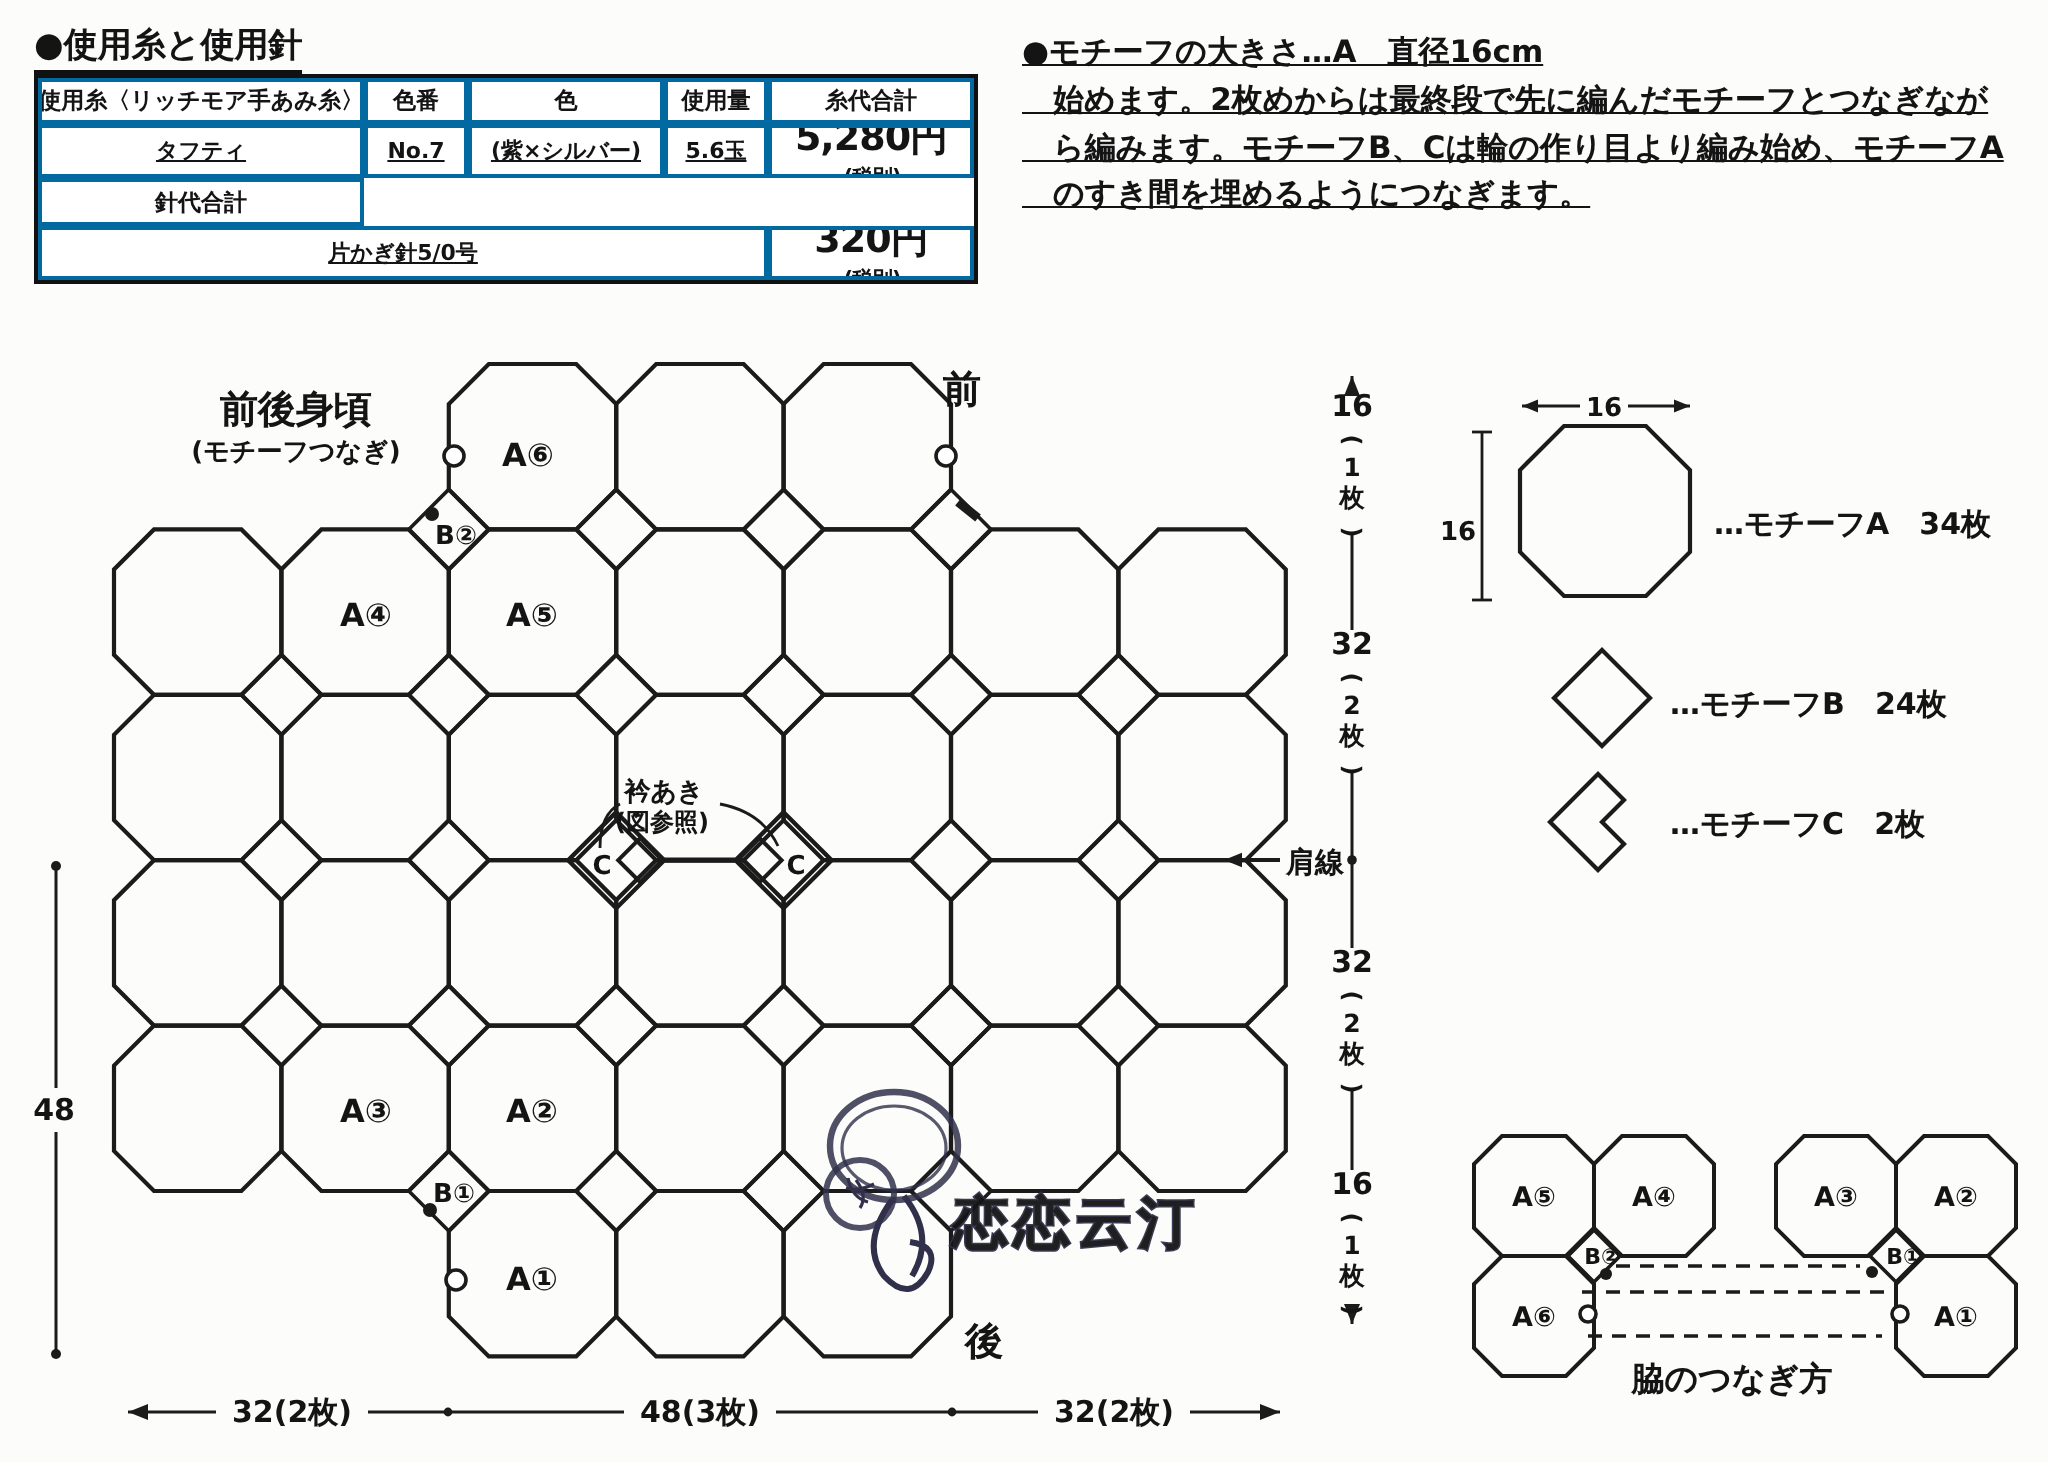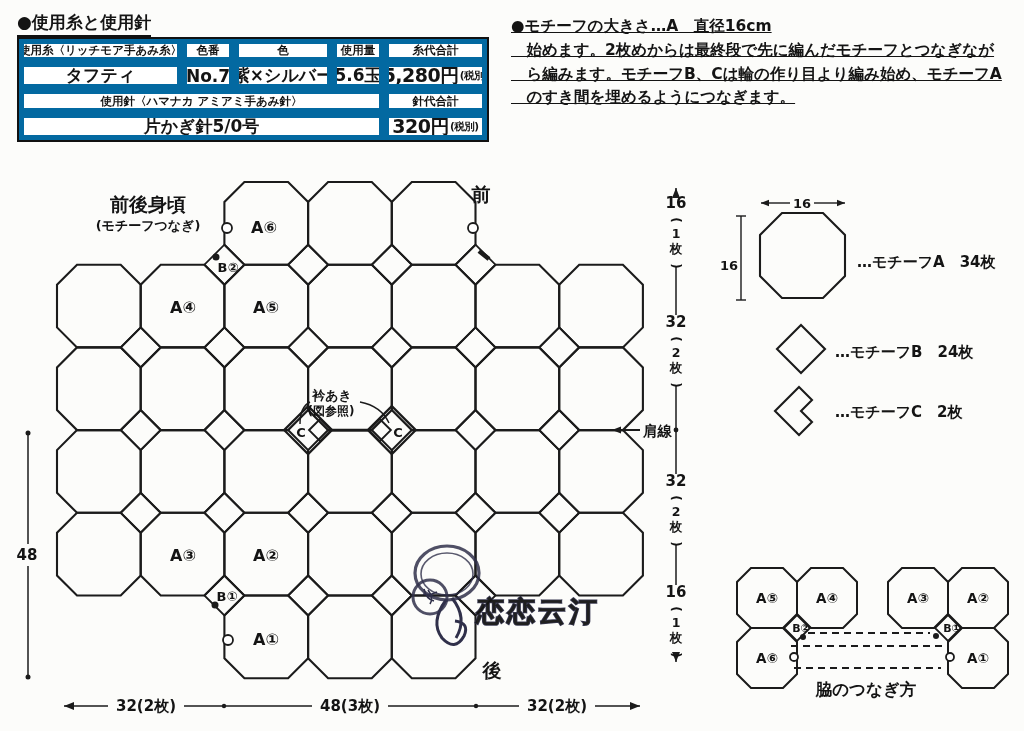--- a/index.html
+++ b/index.html
@@ -5,26 +5,26 @@
   html,body{margin:0;padding:0;background:#e8e8e8;}
   .page{position:relative;width:1024px;height:731px;background:#fcfcfa;overflow:hidden;
         font-family:"DejaVu Sans","Liberation Sans",sans-serif;color:#141414;}
   
   .tbl-title{position:absolute;left:17px;top:11px;font-size:17px;font-weight:700;
              border-bottom:2px solid #111;padding-bottom:1px;}
   .mat-table{position:absolute;left:17px;top:37px;display:grid;
              grid-template-columns:163px 52px 98px 52px 103px;
              grid-template-rows:23px 27px 24px 27px;
              border:2px solid #111;background:#fff;}
-  .mat-table div{border:5px solid #0369a1;display:flex;align-items:center;justify-content:center;
+  .mat-table div{border:2px solid #0369a1;display:flex;align-items:center;justify-content:center;
                  font-weight:700;white-space:nowrap;overflow:hidden;}
   .hcell{font-size:11.5px;}
-  .vcell{font-size:17px;}
+  .vcell{font-size:11px;text-decoration:underline;}
   .span4{grid-column:1/5;}
-  .price{font-size:19px;letter-spacing:-0.5px;}
+  .price{font-size:19px;letter-spacing:-0.5px;flex-direction:column;}
   .price .note{font-size:10.5px;margin-left:1px;}
   
   .notes{position:absolute;left:511px;top:15px;width:513px;font-size:15.5px;font-weight:700;
          line-height:23.8px;}
   .notes div{white-space:pre;text-decoration:underline;}
   
   #art{position:absolute;left:0;top:0;}
   #art text{font-family:"DejaVu Sans","Liberation Sans",sans-serif;font-weight:700;fill:#141414;}
 </style>
 </head>
@@ -42,21 +42,20 @@
 
     <div class="vcell">タフティ</div>
     <div class="vcell">No.7</div>
     <div class="vcell">(紫×シルバー)</div>
     <div class="vcell">5.6玉</div>
     <div class="price">
       <span>5,280円</span>
       <span class="note">(税別)</span>
     </div>
 
-    <div class="hcell span4">使用針〈ハマナカ アミアミ手あみ針〉</div>
     <div class="hcell">針代合計</div>
 
     <div class="vcell span4">片かぎ針5/0号</div>
     <div class="price">
       <span>320円</span>
       <span class="note">(税別)</span>
     </div>
   </div>
 
   <div class="notes">

